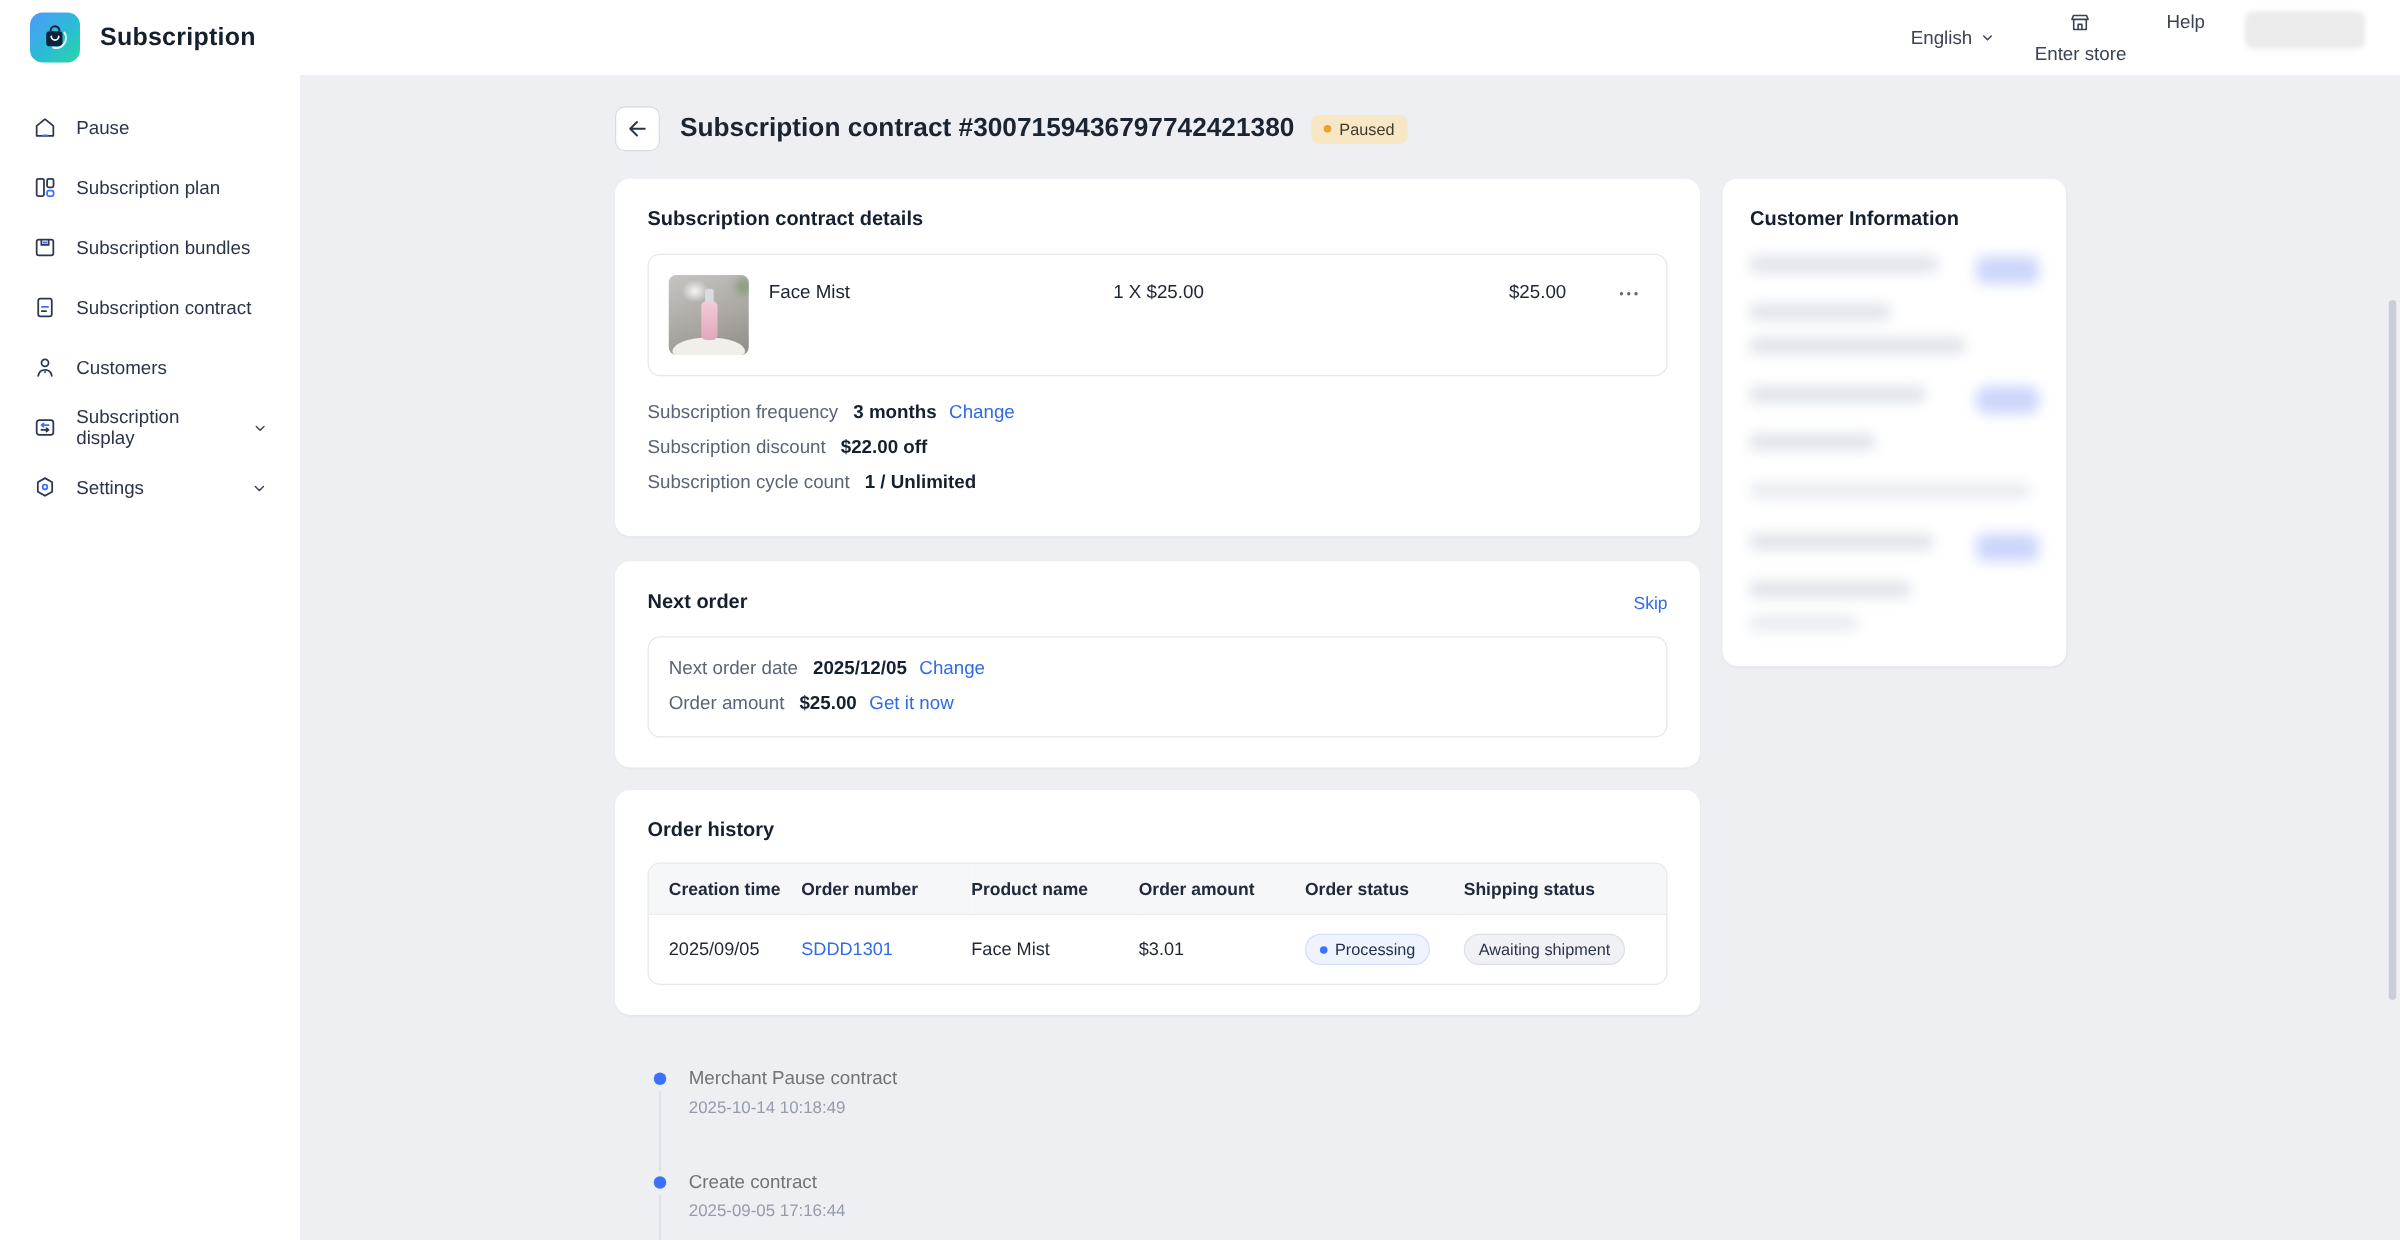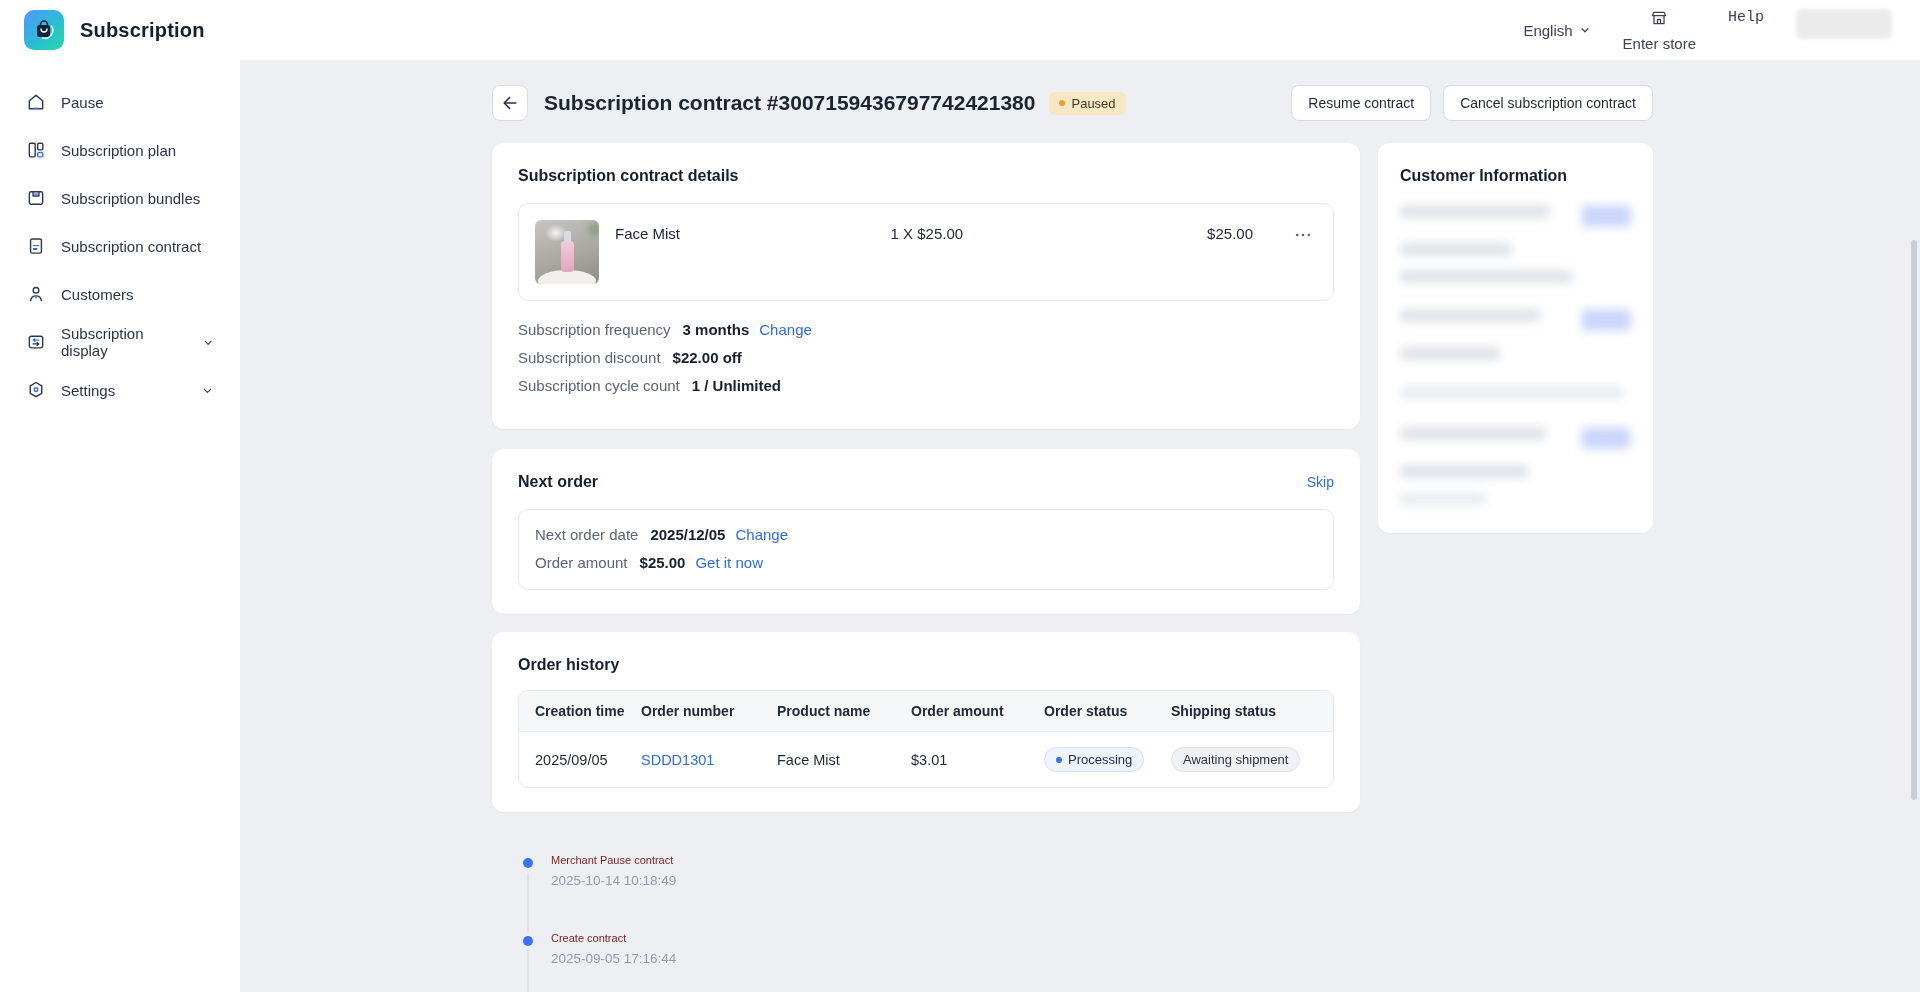--- a/index.html
+++ b/index.html
@@ -7,21 +7,21 @@
   body { font-family:"Liberation Sans", sans-serif; background:#edeff3; color:#1a2233; }
   .app { width:1920px; height:992px; display:flex; flex-direction:column; position:relative; }
 
   
   .topbar { height:60px; background:#fff; display:flex; align-items:center; padding:0 28px 0 24px; flex:0 0 60px; }
   .logo { width:40px; height:40px; border-radius:10px; background:linear-gradient(135deg,#4a9df8 8%,#2bbcd4 55%,#27d8a4 100%); display:flex; align-items:center; justify-content:center; }
   .app-title { margin-left:16px; font-size:20px; font-weight:700; color:#15202e; letter-spacing:.2px; }
   .topbar-right { margin-left:auto; display:flex; gap:32px; font-size:15px; color:#3a4354; }
   .lang { display:flex; align-items:center; gap:6px; cursor:pointer; }
   .enter-store { display:flex; align-items:center; gap:8px; cursor:pointer;flex-direction:column; }
-  .help { cursor:pointer;font-family:Liberation Mono, monospace; }
+  .help { cursor:pointer; }
   .user-blur { width:96px; height:30px; border-radius:6px; background:#ebebec; filter:blur(2px); }
 
   
   .body-row { flex:1; display:flex; min-height:0; }
   .sidebar { width:240px; background:#fff; padding-top:18px; flex:0 0 240px; }
   .nav-item { display:flex; align-items:center; gap:15px; height:48px; padding:0 26px; font-size:15px; color:#2a3547; cursor:pointer; }
   .nav-item svg.mi { width:20px; height:20px; flex:0 0 20px; }
   .nav-chevron { margin-left:auto; }
 
   .main { flex:1; background:#edeff3; position:relative; overflow:hidden; padding:25px 0 14px 252px; }
@@ -88,21 +88,21 @@
   .b-bar.light { background:#e9ecf1; }
   .b-blue { width:50px; height:22px; border-radius:6px; background:#ccd6fb; }
 
   
   .timeline { margin:42px 0 0 31px; }
   .tl-item { display:flex; }
   .tl-left { width:10px; display:flex; flex-direction:column; align-items:center; }
   .tl-dot { width:10px; height:10px; border-radius:50%; background:#3b71fe; margin-top:4px; flex:0 0 10px; }
   .tl-line { width:2px; flex:1; background:#dde2ec; margin-top:5px; }
   .tl-body { margin-left:18px; padding-bottom:44px; }
-  .tl-title { font-size:11px; color:#7f1d1d; }
+  .tl-title { font-size:15px; color:#737373; }
   .tl-time { font-size:13.5px; color:#949cab; margin-top:7px; }
 
   .scroll-thumb { position:absolute; right:3px; top:180px; width:6px; height:560px; border-radius:3px; background:#c9ced8; }
 
   .mt20 { margin-top:20px; } .mt18 { margin-top:18px; }
 </style>
 </head>
 <body>
 
 <div class="app">
@@ -208,24 +208,20 @@
       <div class="page-header">
         <div class="back-btn">
           <svg width="20" height="20" viewBox="0 0 24 24">
             <path d="M19 12 H6 M11.5 5.5 L5 12 l6.5 6.5" fill="none" stroke="#2a3547" stroke-width="1.9" stroke-linecap="round" stroke-linejoin="round"></path>
           </svg>
         </div>
         <div class="page-title">Subscription contract #3007159436797742421380</div>
         <div class="badge-paused">
           <span class="dot"></span>
           <span>Paused</span>
-        </div>
-        <div class="header-actions">
-          <button class="btn">Resume contract</button>
-          <button class="btn">Cancel subscription contract</button>
         </div>
       </div>
 
       <div class="columns">
 
         <div class="col-left">
 
           <div class="card">
             <h2>Subscription contract details</h2>
 

